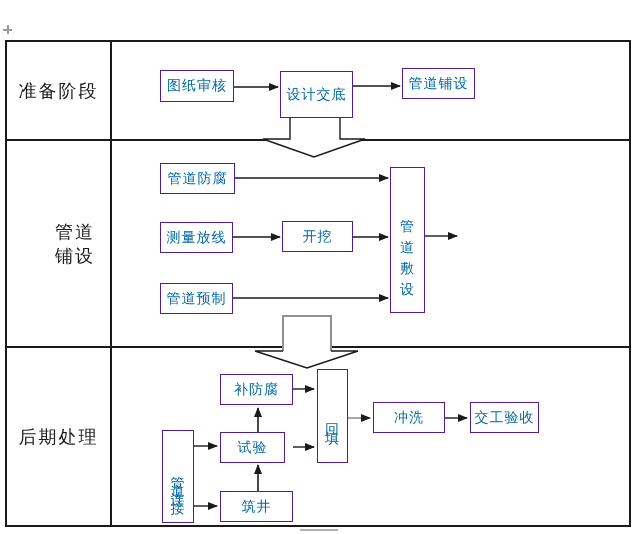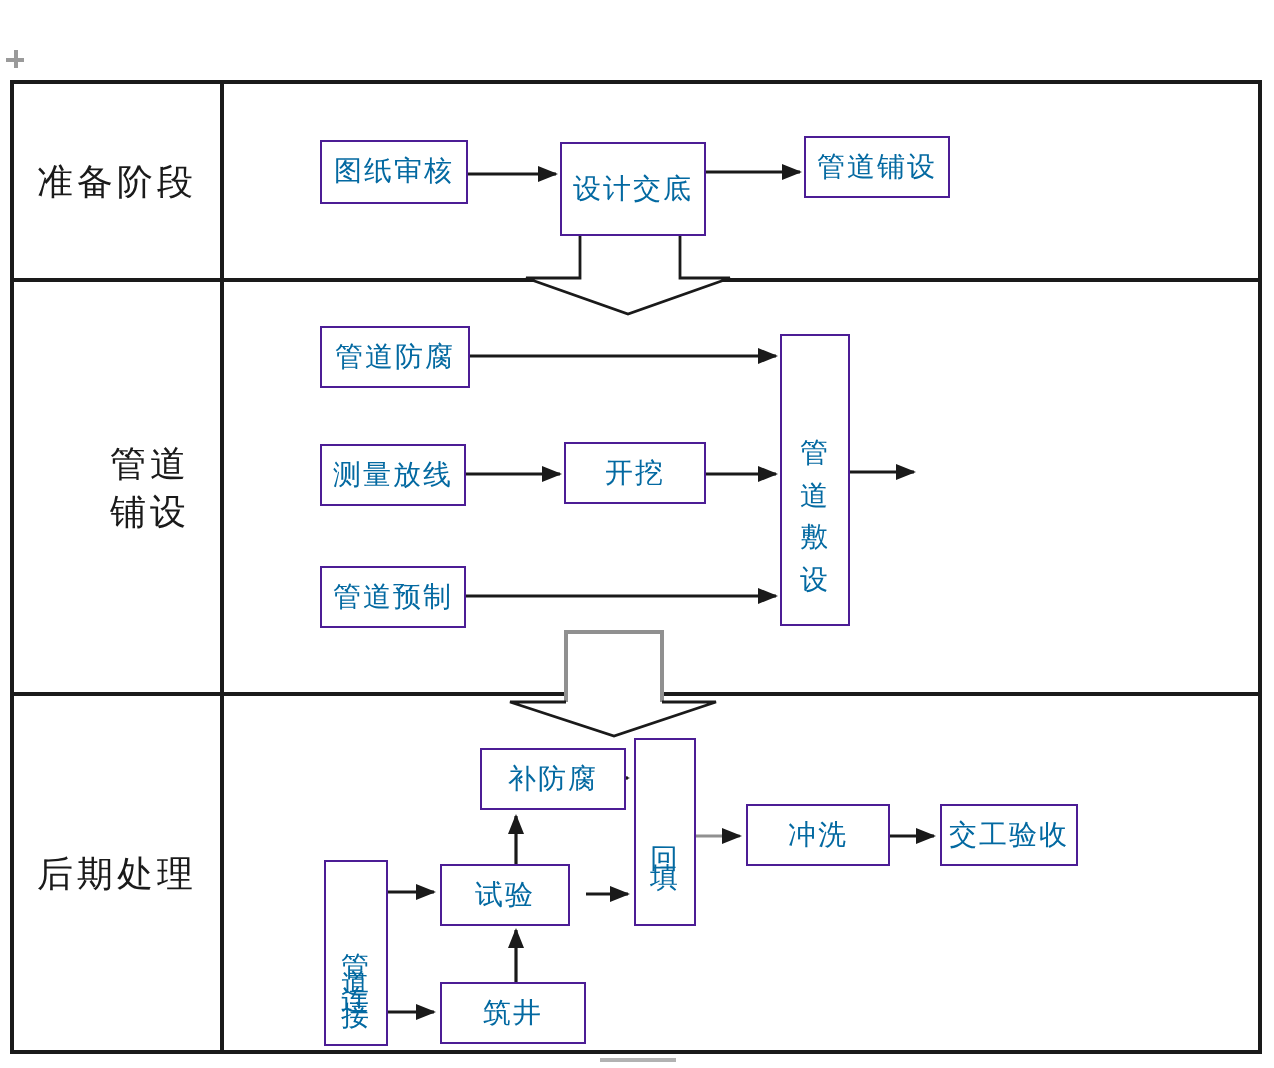--- a/index.html
+++ b/index.html
@@ -134,21 +134,21 @@
   <div class="node" style="left:160px; top:222px; width:73px; height:31px;">测量放线</div>
   <div class="node" style="left:160px; top:283px; width:73px; height:31px;">管道预制</div>
   <div class="node" style="left:282px; top:221px; width:71px; height:31px;">开挖</div>
   <div class="node vtext vwide" style="left:390px; top:167px; width:35px; height:146px;">
       <span>管道敷设</span>
     </div>
 
   <div class="node vtext" style="left:162px; top:430px; width:32px; height:93px;">
       <span>管道连接</span>
     </div>
-  <div class="node" style="left:220px; top:374px; width:73px; height:31px;margin-left:20px;">补防腐</div>
+  <div class="node" style="left:220px; top:374px; width:73px; height:31px;">补防腐</div>
   <div class="node" style="left:220px; top:432px; width:65px; height:31px;">试验</div>
   <div class="node" style="left:220px; top:491px; width:73px; height:31px;">筑井</div>
   <div class="node vtext" style="left:317px; top:369px; width:31px; height:94px;">
       <span>回填</span>
     </div>
   <div class="node" style="left:373px; top:402px; width:72px; height:31px;">冲洗</div>
   <div class="node" style="left:470px; top:402px; width:69px; height:31px;">交工验收</div>
 
   <div class="artifact"></div>
 

